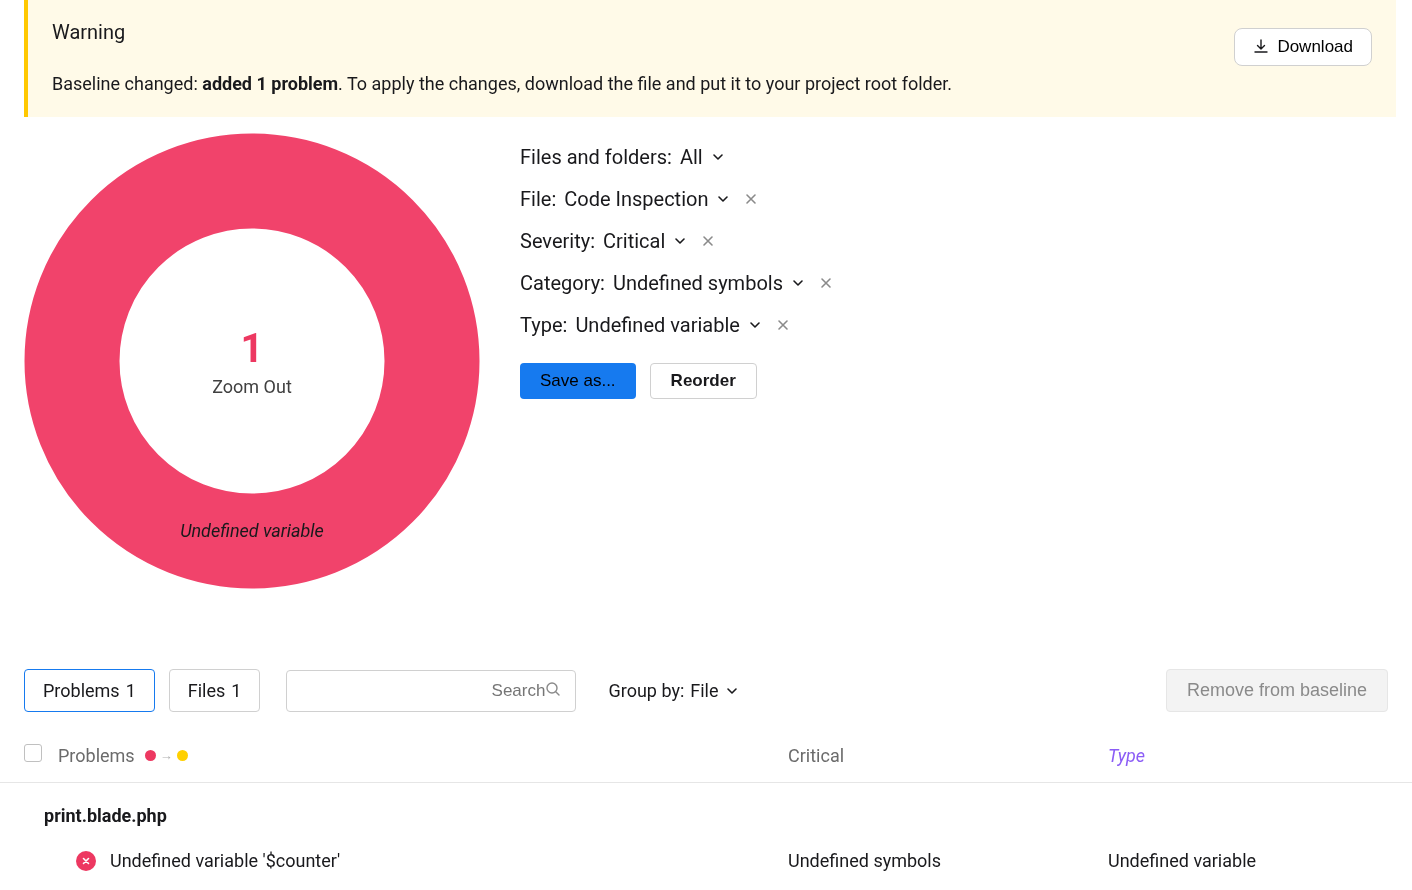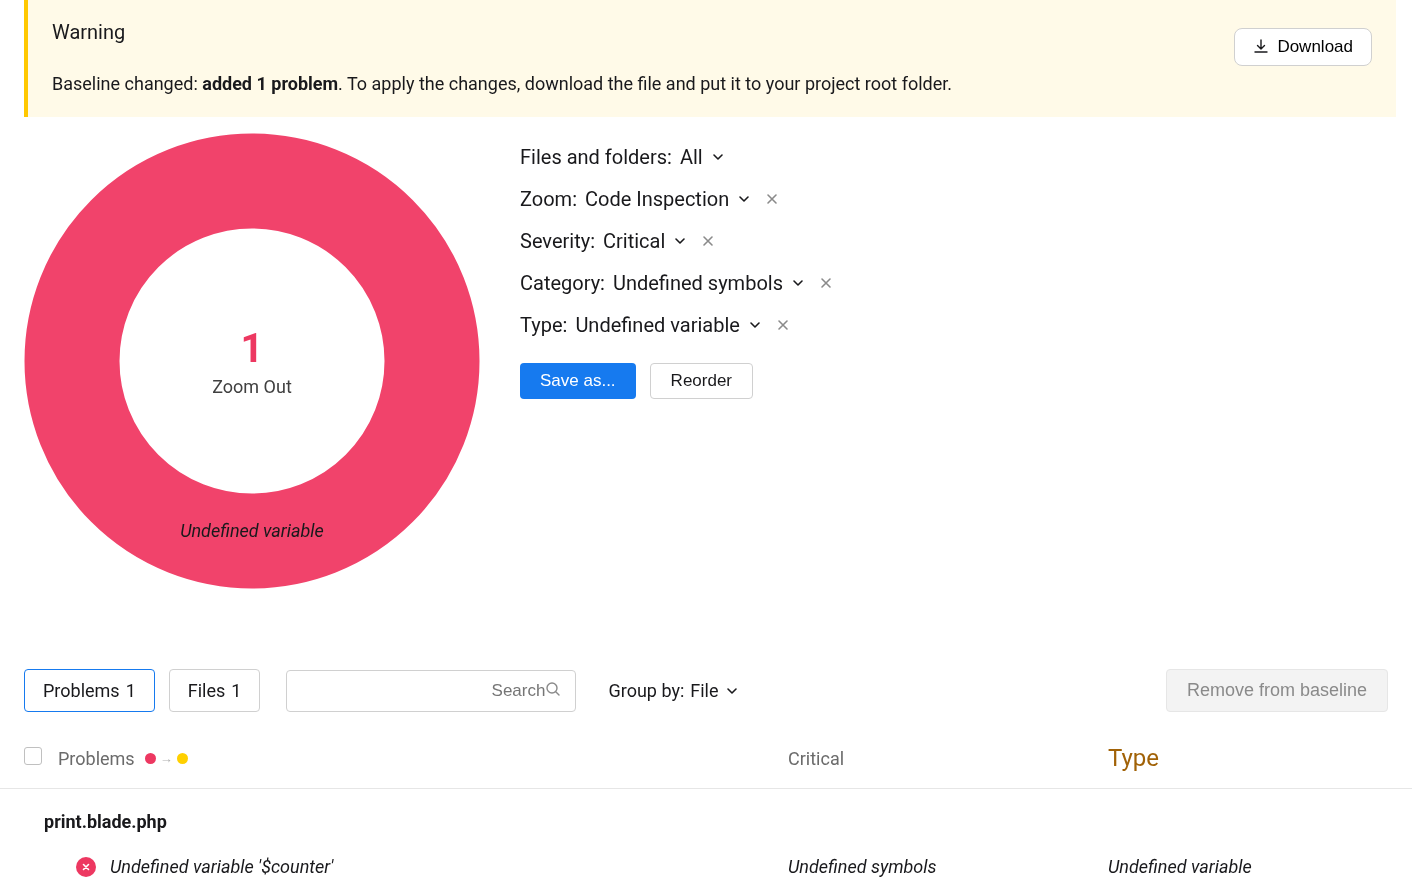--- a/index.html
+++ b/index.html
@@ -25,22 +25,22 @@
 .donut-zoom { font-size: 18px; color: #404040; margin-top: 4px; cursor: pointer; }
 .donut-label { position: absolute; left: 50%; transform: translateX(-50%); bottom: 48px; font-size: 18px; font-style: italic; color: #19191c; }
 
 
 .filters { display: flex; flex-direction: column; gap: 18px; padding-top: 12px; font-size: 20px; }
 .filter-line { display: flex; align-items: center; gap: 8px; }
 .filter-line .lbl { }
 .chev { display: inline-flex; align-items: center; cursor: pointer; }
 .xclose { display: inline-flex; align-items: center; cursor: pointer; color: #8a8a8a; margin-left: 6px; }
 .btn-row { display: flex; gap: 14px; margin-top: 8px; }
-.btn-primary { background: #167aef; color: #ffffff; border: none; border-radius: 4px; padding: 8px 20px; font-size: 17px; cursor: pointer; }
-.btn-secondary { background: #fff; color: #19191c; border: 1px solid #d0d0d0; border-radius: 4px; padding: 0 20px; font-size: 17px; cursor: pointer; }
+.btn-primary { background: #167aef; color: #000000; border: none; border-radius: 4px; padding: 8px 20px; font-size: 17px; cursor: pointer; }
+.btn-secondary { background: #fff; color: #19191c; border: 1px solid #d0d0d0; border-radius: 4px; padding: 0 20px; font-size: 17px; cursor: pointer; font-weight: bold; }
 
 
 .tab-bar { display: flex; align-items: center; gap: 14px; padding: 40px 24px 0 24px; margin-top: 40px; }
 .tab { border: 1px solid #d0d0d0; border-radius: 4px; padding: 10px 18px; font-size: 18px; cursor: pointer; display: inline-flex; gap: 6px; }
 .tab.active { border-color: #167aef; color: #19191c; }
 .search-box { flex: 0 0 290px; border: 1px solid #d0d0d0; border-radius: 4px; padding: 10px 14px; font-size: 17px; display: flex; align-items: center; justify-content: space-between; color: #8a8a8a; margin-left: 12px; }
 .search-box input { border: none; outline: none; font-size: 17px; width: 100%; color: #19191c; background: transparent; text-align: right; }
 .groupby { margin-left: 18px; font-size: 18px; display: inline-flex; align-items: center; gap: 6px; cursor: pointer; }
 .spacer { flex: 1; }
 .remove-baseline { background: #f3f3f3; color: #8a8a8a; border: 1px solid #e6e6e6; border-radius: 4px; padding: 10px 20px; font-size: 18px; cursor: not-allowed; }
@@ -48,24 +48,24 @@
 
 .result-header { display: flex; align-items: center; padding: 20px 24px 16px 24px; border-bottom: 1px solid #e6e6e6; margin-top: 12px; }
 .col-checkbox { width: 34px; }
 .chk { width: 18px; height: 18px; border: 1.5px solid #c0c0c0; border-radius: 3px; display: inline-block; }
 .col-problems { flex: 1; display: flex; align-items: center; gap: 10px; color: #6b6b6b; font-size: 18px; }
 .sev-dots { display: inline-flex; align-items: center; gap: 4px; }
 .dot-red { width: 11px; height: 11px; border-radius: 50%; background: #ed3861; }
 .arrow-r { color: #b0b0b0; font-size: 13px; }
 .dot-yellow { width: 11px; height: 11px; border-radius: 50%; background: #ffd000; }
 .col-category { width: 320px; color: #6b6b6b; font-size: 18px; }
-.col-type { width: 280px; color: #a16207; font-size: 24px; }
+.col-type { width: 280px; color: #8b5cf6; font-size: 18px; font-style: italic; }
 
 .file-row { padding: 22px 24px 8px 44px; font-weight: 700; font-size: 18px; }
-.problem-row { display: flex; align-items: center; padding: 16px 24px 16px 76px; font-size: 18px; font-style: italic; }
+.problem-row { display: flex; align-items: center; padding: 16px 24px 16px 76px; font-size: 18px; }
 .problem-row .picon { width: 20px; height: 20px; border-radius: 50%; background: #ed3861; display: inline-flex; align-items: center; justify-content: center; margin-right: 14px; flex-shrink: 0; }
 .problem-row .picon svg { display: block; }
 .problem-row .ptext { flex: 1; }
 .problem-row .pcat { width: 320px; }
 .problem-row .ptype { width: 280px; }
 </style>
 </head>
 <body>
 
 <div class="warning-banner">
@@ -101,21 +101,21 @@
     <div class="filter-line">
       <span class="lbl">Files and folders:</span>
       <span>All</span>
       <span class="chev">
           <svg width="14" height="14" viewBox="0 0 14 14">
             <path d="M3 5l4 4 4-4" stroke="#19191c" stroke-width="1.6" fill="none" stroke-linecap="round" stroke-linejoin="round"></path>
           </svg>
         </span>
     </div>
     <div class="filter-line">
-      <span class="lbl">Zoom:</span>
+      <span class="lbl">File:</span>
       <span>Code Inspection</span>
       <span class="chev">
           <svg width="14" height="14" viewBox="0 0 14 14">
             <path d="M3 5l4 4 4-4" stroke="#19191c" stroke-width="1.6" fill="none" stroke-linecap="round" stroke-linejoin="round"></path>
           </svg>
         </span>
       <span class="xclose">
           <svg width="14" height="14" viewBox="0 0 14 14">
             <path d="M3 3l8 8M11 3l-8 8" stroke="#8a8a8a" stroke-width="1.6" stroke-linecap="round"></path>
           </svg>

